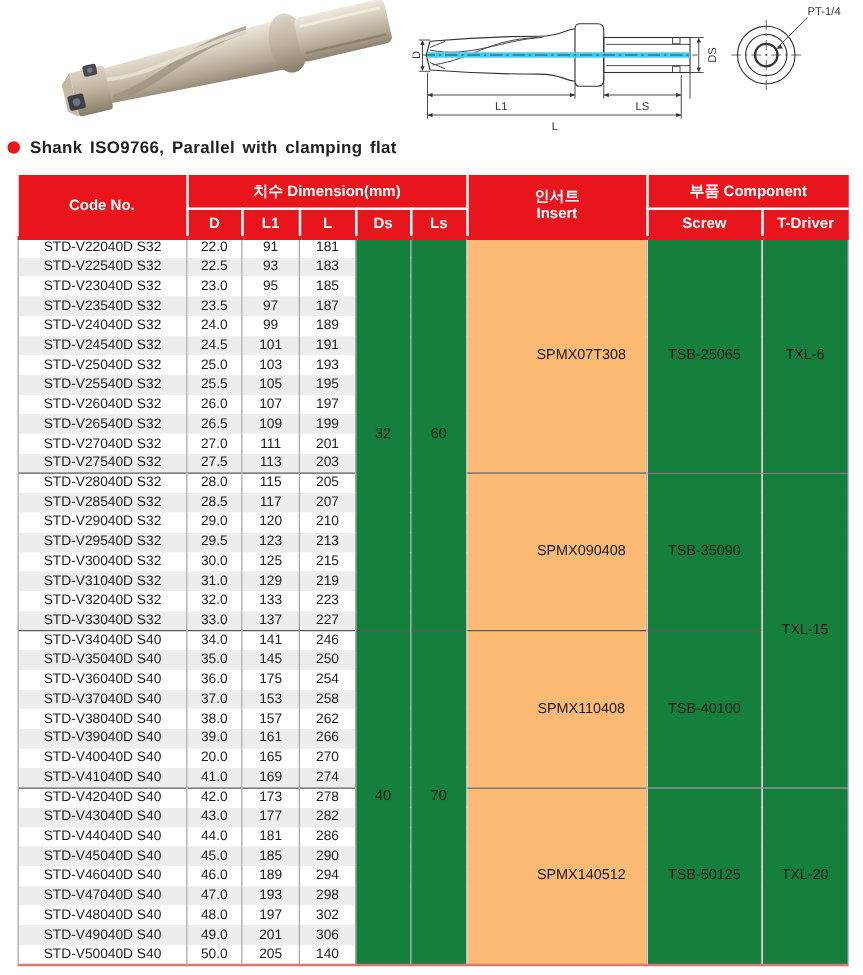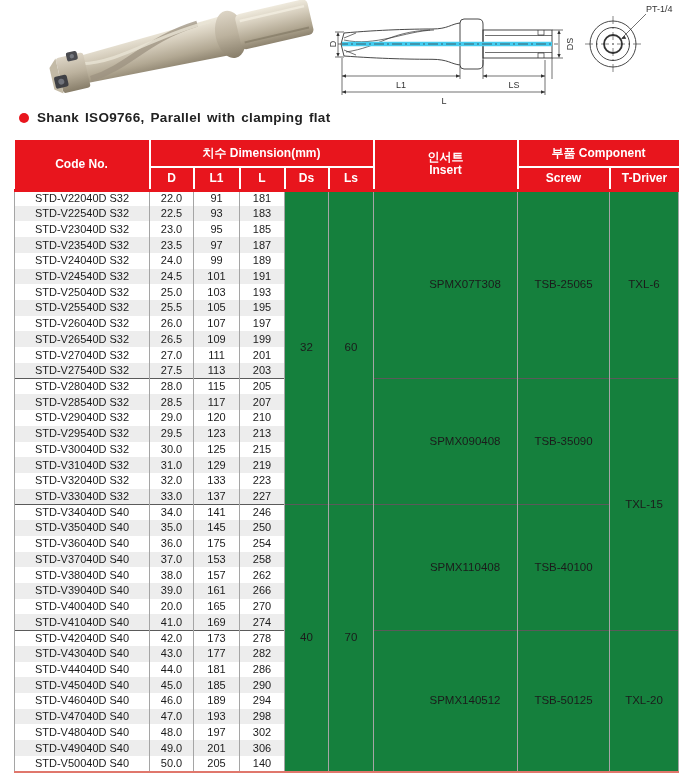--- a/index.html
+++ b/index.html
@@ -9,21 +9,21 @@
     font-family:"Liberation Sans", sans-serif;
     -webkit-font-smoothing:antialiased;
   }
   .page { position:absolute; inset:0; background:#ffffff; }
 
   
   .photo-wrap   { position:absolute; left:22px;  top:0;   width:312px; height:112px; }
   .drawing-wrap { position:absolute; left:330px; top:0;   width:356px; height:112px; }
 
   
-  .section-title { position:absolute; left:19px; top:110px; display:flex; align-items:center; gap:8px; }
+  .section-title { position:absolute; left:6px; top:110px; display:flex; align-items:center; gap:8px; }
   .bullet { width:10px; height:10px; border-radius:50%; background:#e8151d; flex:0 0 auto; }
   .section-title .txt { font-size:13.5px; font-weight:bold; color:#222; letter-spacing:.3px; word-spacing:2px; }
 
   
   table.spec {
     position:absolute; left:14px; top:140px; width:664px;
     border-collapse:collapse; table-layout:fixed;
     border-bottom:2px solid #e0776c;
   }
   thead th {
@@ -40,21 +40,21 @@
   thead th .en { display:block; line-height:13px; }
 
   tbody td {
     height:15.73px; padding:0; line-height:1;
     font-size:11px; color:#1b1b1b; text-align:center; vertical-align:middle;
     border-left:1px solid #a5a5a5; border-right:1px solid #a5a5a5;
     overflow:hidden; white-space:nowrap;
   }
   tbody tr:nth-child(even) { background:#ededed; }
   tbody td.merge  { background:#15803d; font-size:11.5px; }
-  tbody td.insert { background:#15803d;padding-left:39px; }
+  tbody td.insert { background:#fdba74;padding-left:39px; }
   tbody tr.gs td  { border-top:1px solid #5a5a5a; }
 </style>
 </head>
 <body>
 
 <div class="page">
 
   <div class="photo-wrap">
     <svg width="312" height="112" viewBox="0 0 312 112">
       <defs>

